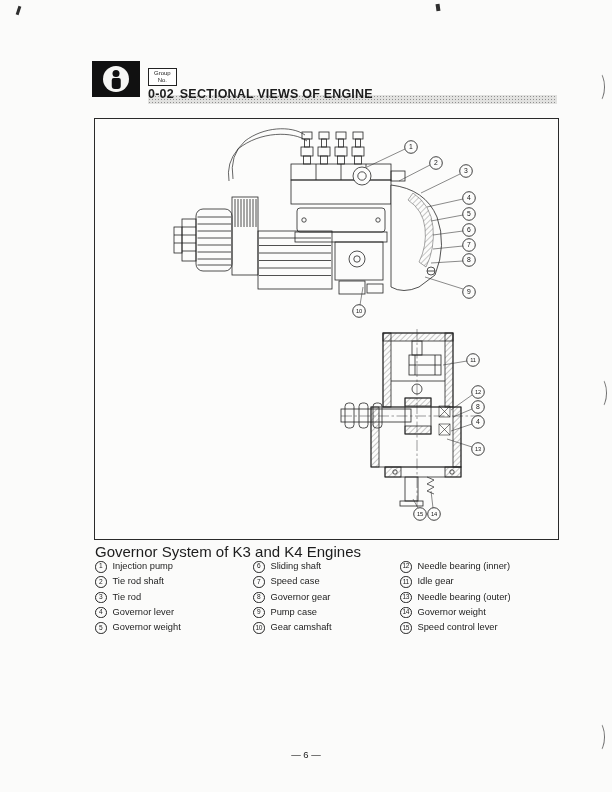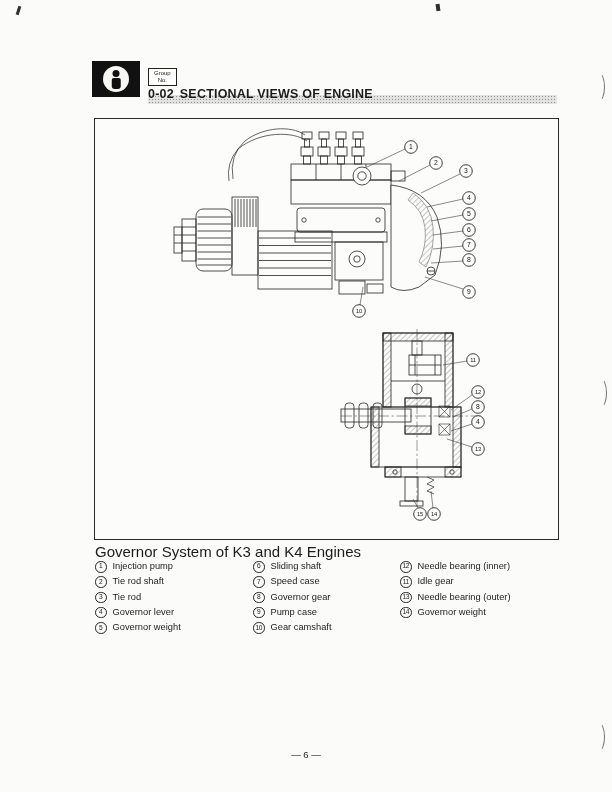--- a/index.html
+++ b/index.html
@@ -380,18 +380,22 @@
           <span>Idle gear</span>
         </div>
       <div class="legend-item">
           <span class="cnum">13</span>
           <span>Needle bearing (outer)</span>
         </div>
       <div class="legend-item">
           <span class="cnum">14</span>
           <span>Governor weight</span>
         </div>
+      <div class="legend-item">
+          <span class="cnum">15</span>
+          <span>Speed control lever</span>
+        </div>
     </div>
   </div>
 
   <div class="page-number">— 6 —</div>
 
 </div>
 
 </body></html>

